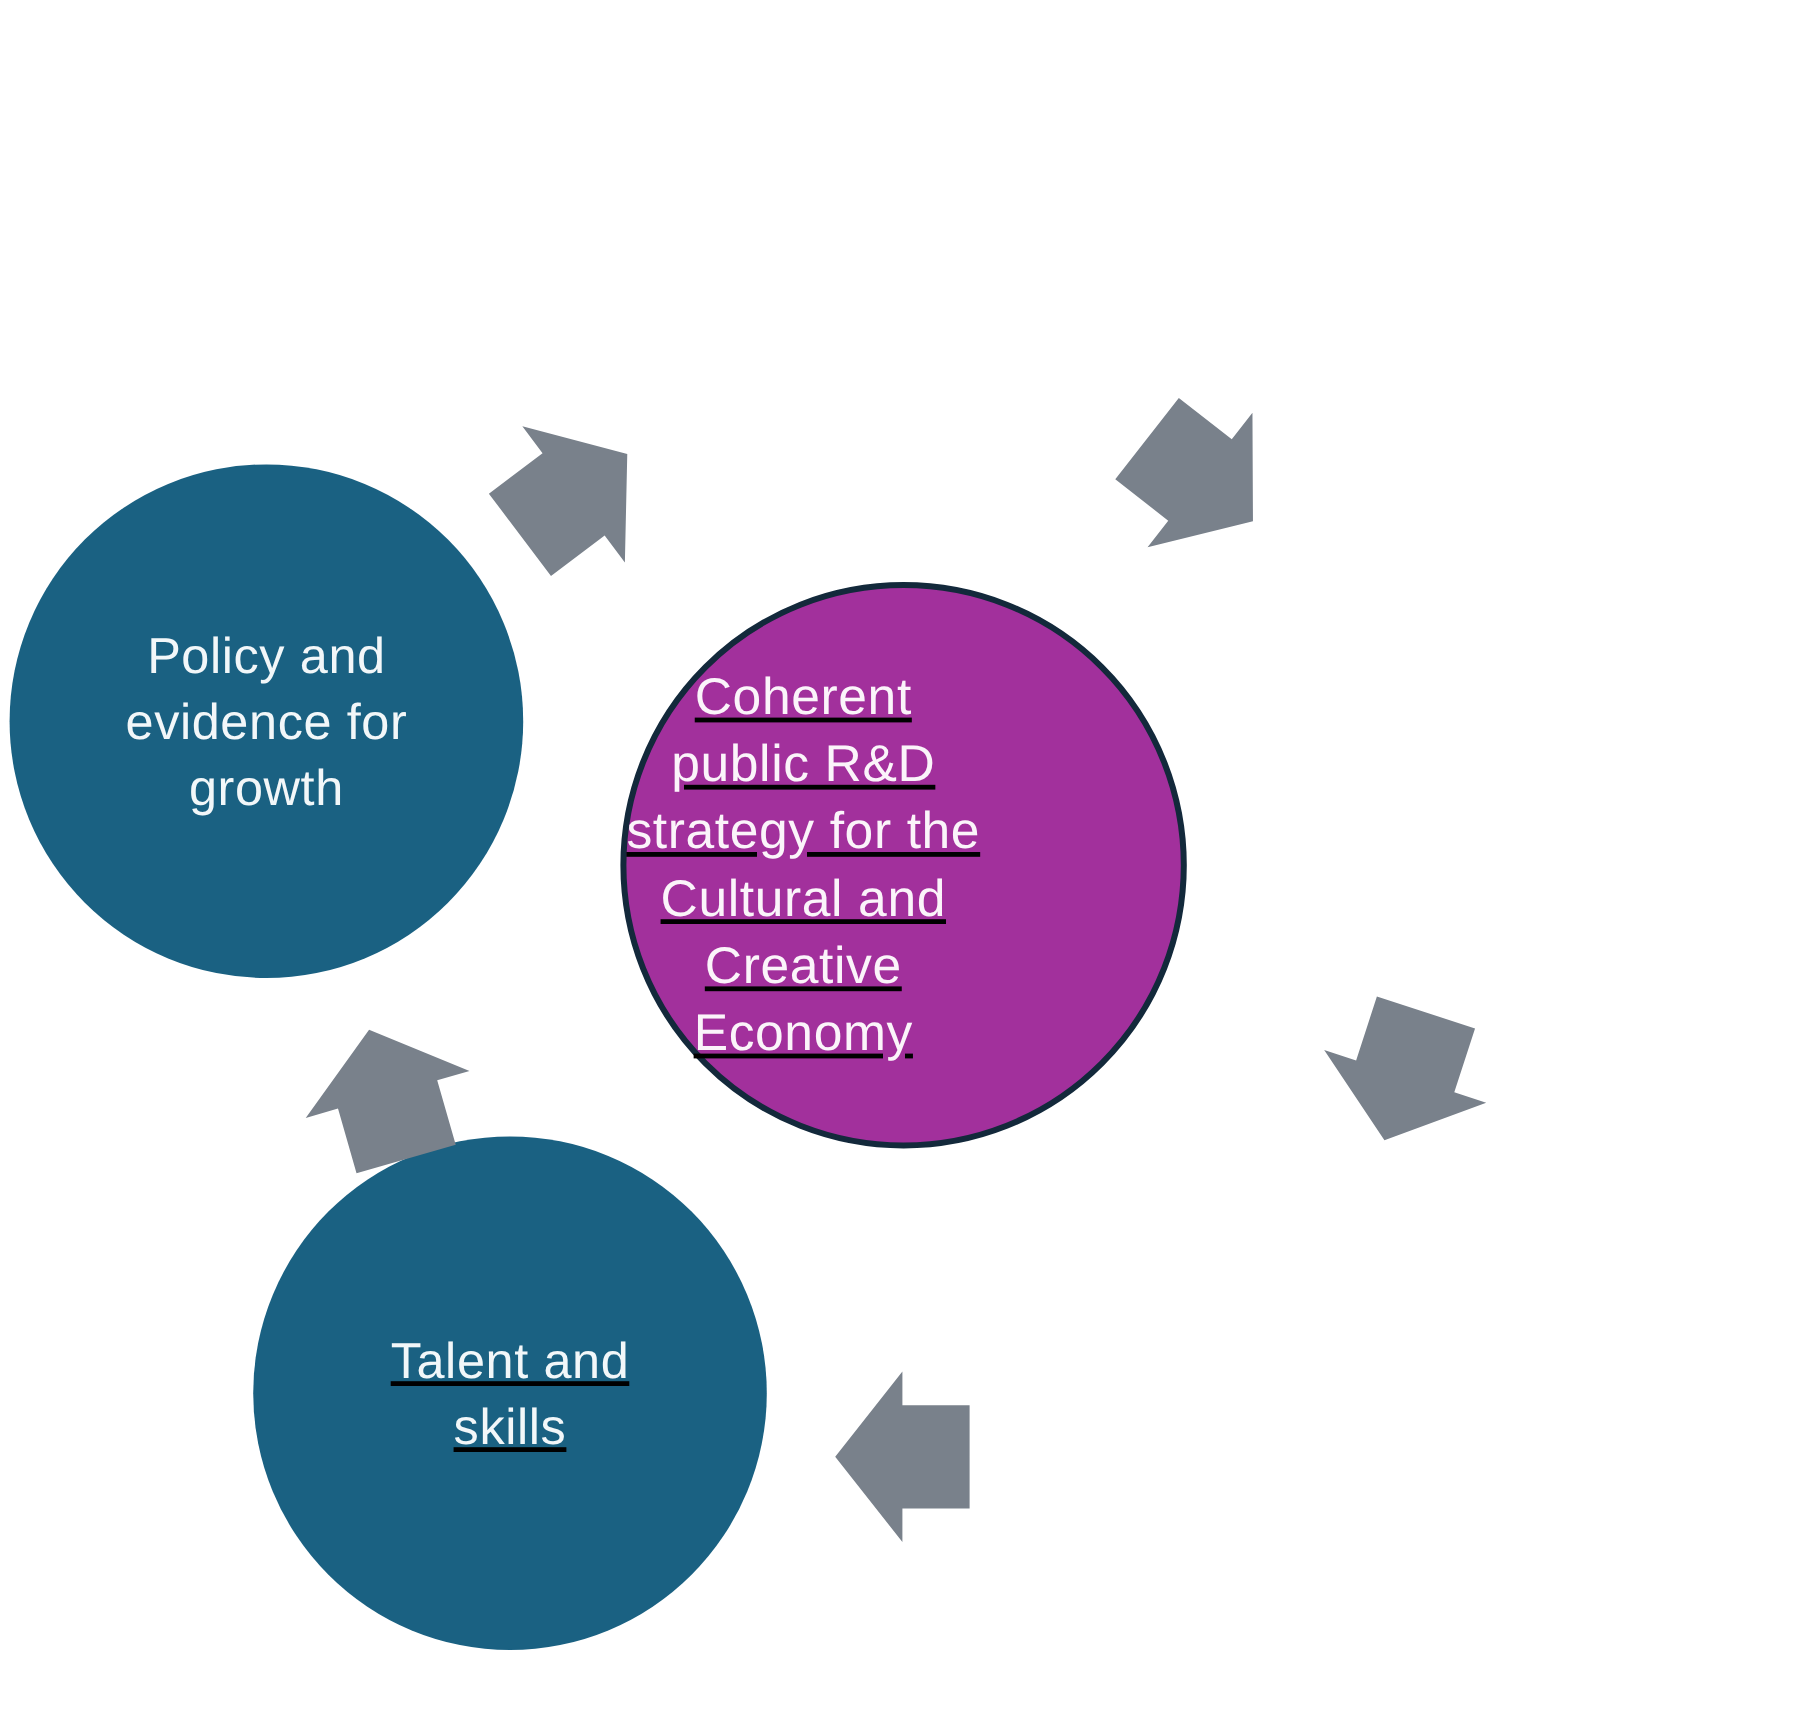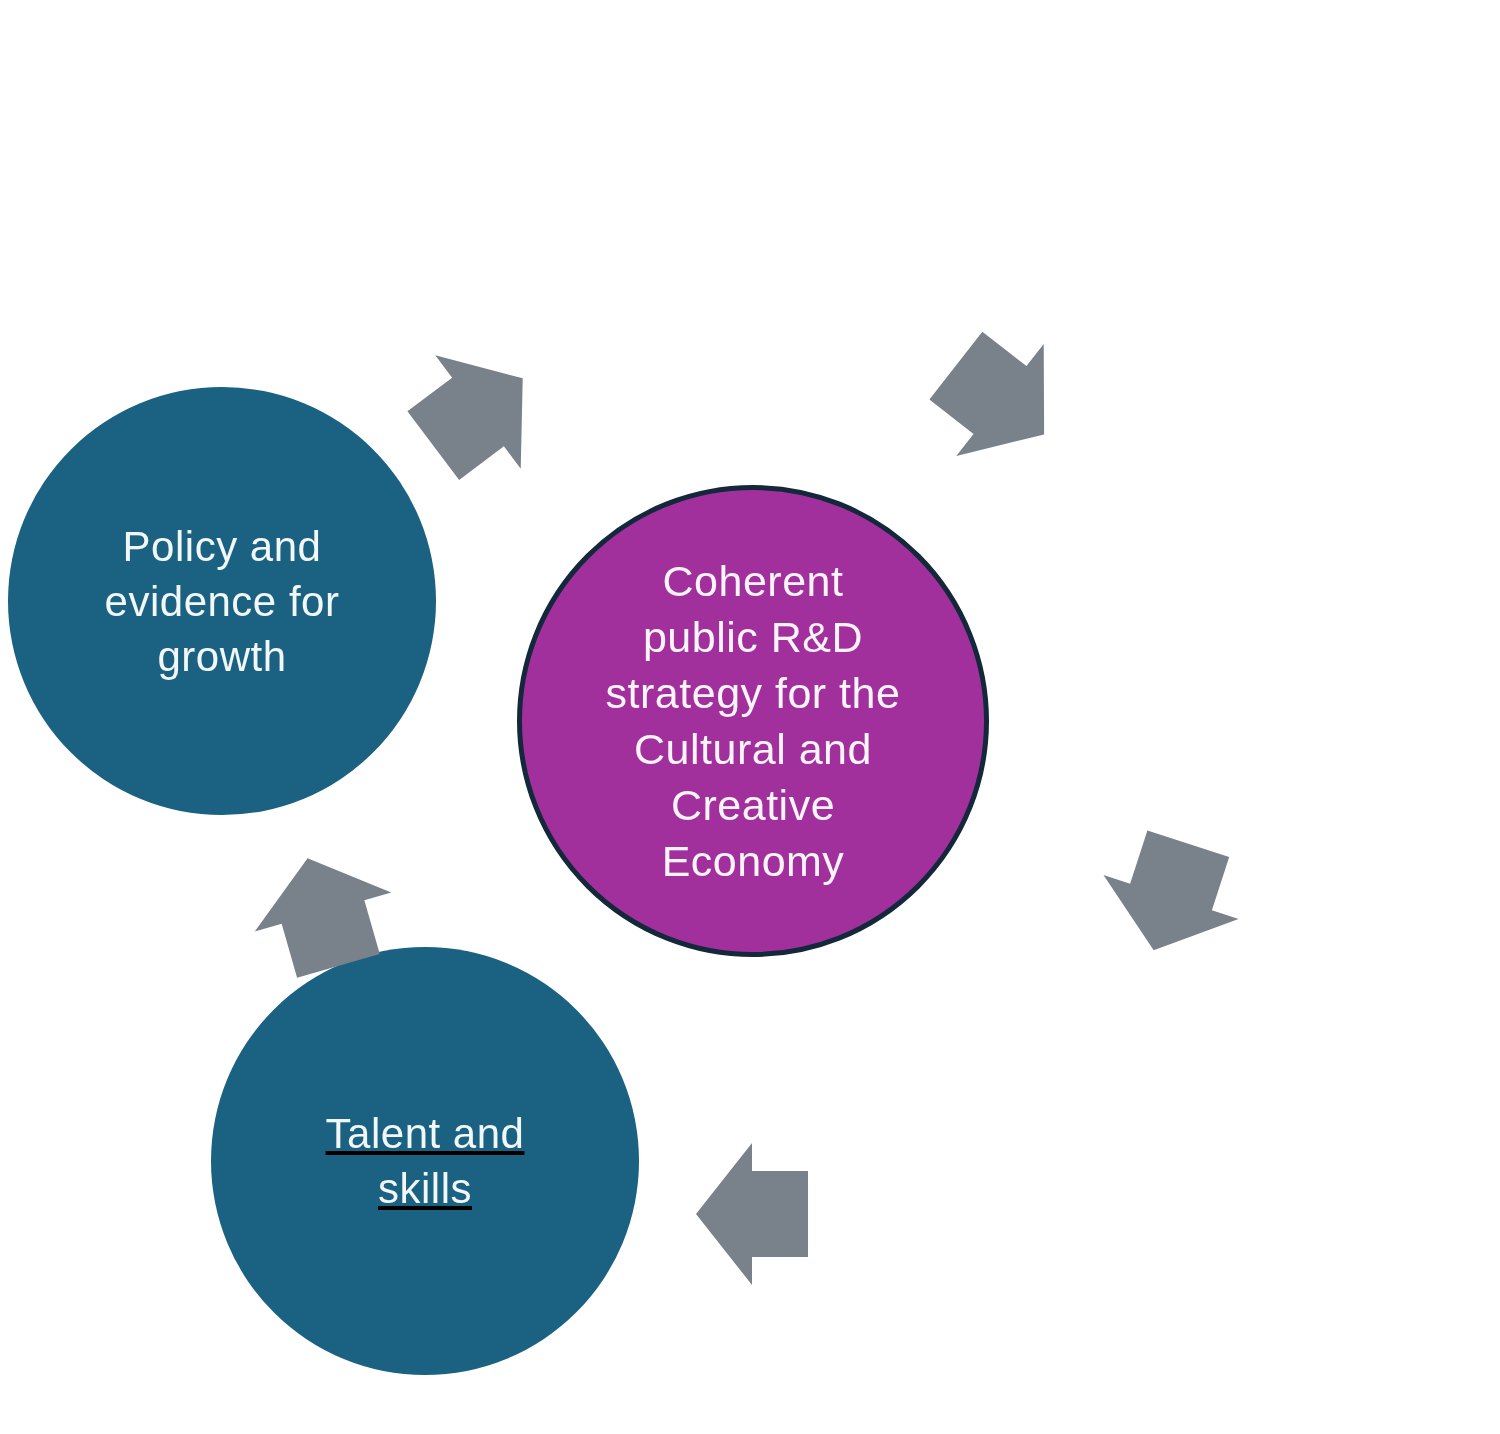--- a/index.html
+++ b/index.html
@@ -43,22 +43,23 @@
     position: absolute;
     left: 517px;
     top: 485px;
     width: 462px;
     height: 462px;
     border-radius: 50%;
     background: var(--hub-fill, #A2309C);
     border: 5px solid var(--hub-border, #13293B);
     display: flex;
     align-items: center;
-    justify-content: center;
+    justify-content: flex-start;
     text-align: center;
+    text-decoration: underline;
   }
   .hub .label {
     color: var(--hub-text, #FBF4FA);
     font-size: 43px;
     line-height: 56px;
   }
   .arrow {
     position: absolute;
     width: 160px;
     height: 160px;

